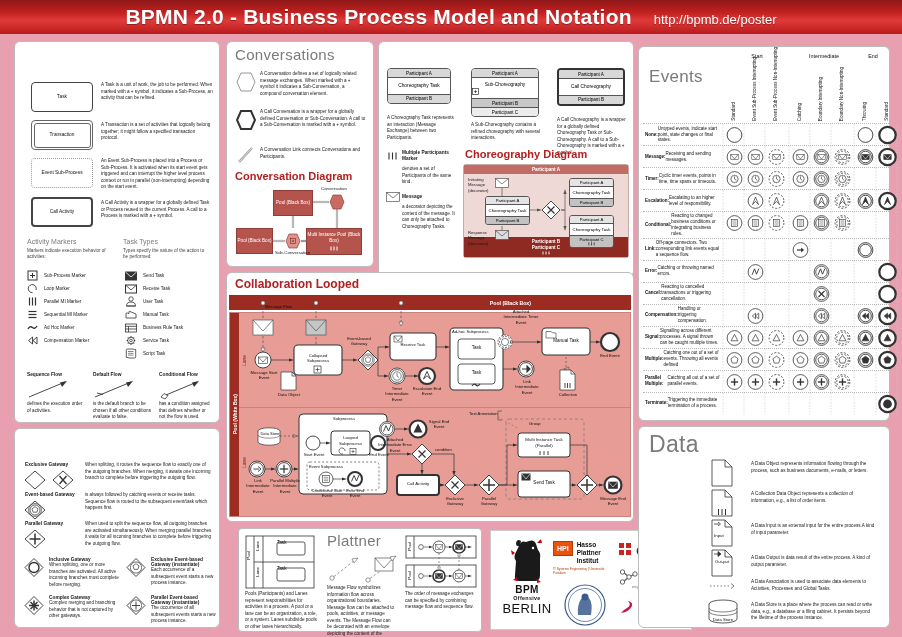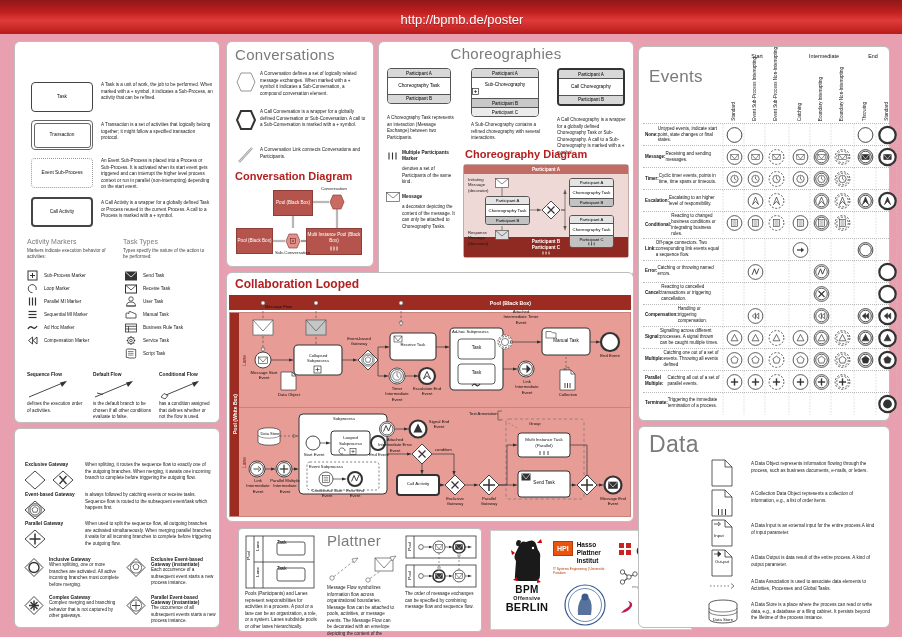--- a/index.html
+++ b/index.html
@@ -77,20 +77,21 @@
   
   .logo-box { background:#fff; border:1px solid #ccc; }
   .footer-year { position:absolute; font-size:4.5px; color:#fff; }
 
   svg { display:block; overflow:visible; }
 </style>
 </head>
 <body>
 
 <div class="header">
+  <div class="header-title">BPMN 2.0 - Business Process Model and Notation</div>
   <div class="header-url">http://bpmb.de/poster</div>
 </div>
 
 <svg style="position:absolute;left:0;top:34px;width:902px;height:603px;pointer-events:none">
   <polygon points="370,0 395,0 378,22" fill="#fff" opacity="0"></polygon>
 </svg>
 
 <div class="panel" style="left:14px; top:41px; width:206px; height:382px; border-radius:6px;">
 
   <div class="task-box" style="position:absolute; left:16px; top:40px; width:62px; height:30px;">
@@ -382,21 +383,20 @@
       <rect x="57.5" y="50.5" width="5" height="5" fill="none" stroke="#6b2c26" stroke-width="0.6"></rect>
       <line x1="58.8" y1="53" x2="61.2" y2="53" stroke="#6b2c26" stroke-width="0.6"></line>
       <line x1="60" y1="51.8" x2="60" y2="54.2" stroke="#6b2c26" stroke-width="0.6"></line>
     </svg>
     <div class="lbl" style="position:absolute;left:88px;top:-2px;font-size:4.4px;">Conversation</div>
     <div class="lbl" style="position:absolute;left:42px;top:62px;font-size:4.4px;">Sub-Conversation</div>
   </div>
 </div>
 
 <div class="panel" style="left:378px; top:41px; width:256px; height:236px; border-radius:6px;">
-  <div class="panel-title" style="position:absolute; left:0; right:0; top:3px; font-size:15px; text-align:center;">Choreographies</div>
 
   <div style="position:absolute;left:8px;top:26px;width:64px;">
     <div style="border:1px solid #555;border-radius:4px;overflow:hidden;">
       <div style="background:#d8d8d8;border-bottom:1px solid #555;font-size:4.6px;text-align:center;padding:1.5px 0;">Participant A</div>
       <div style="background:#fff;font-size:4.8px;text-align:center;padding:5px 0;line-height:1.25;">Choreography Task</div>
       <div style="background:#d8d8d8;border-top:1px solid #555;font-size:4.6px;text-align:center;padding:1.5px 0;">Participant B</div>
     </div>
   </div>
   <div class="txt" style="position:absolute;left:8px;top:73px;width:70px;">A Choreography Task represents an interaction (Message Exchange) between two Participants.</div>
 
@@ -874,21 +874,21 @@
       <path d="M22,4 Q27,2 29,7 L31,13 Q34,16 33,22 L33,38 Q33,44 28,44 L12,44 Q7,44 8,38 L9,24 Q6,20 9,15 L12,9 Q14,3 19,5 Z" fill="#1a1a1a"></path>
       <path d="M14,4 Q10,1 9,6 Q9,10 13,9 Z" fill="#1a1a1a"></path>
       <circle cx="26" cy="11" r="1.2" fill="#fff"></circle>
       <path d="M30,6 L34,2 L35,6 Z" fill="#c00"></path>
       <path d="M8,16 L4,13 L5,18 Z" fill="#c00"></path>
       <path d="M10,40 L6,43 L10,44 Z" fill="#c00"></path>
       <path d="M30,42 L34,45 L30,46 Z" fill="#c00"></path>
     </svg>
     <div style="font-size:10px;font-weight:bold;color:#111;letter-spacing:.4px;margin-top:-1px;">BPM</div>
     <div style="font-size:5.4px;font-weight:bold;color:#111;letter-spacing:.3px;">Offensive</div>
-    <div style="font-size:11px;font-weight:bold;color:#111;letter-spacing:.3px;">BERLIN</div>
+    <div style="font-size:13px;font-weight:normal;color:#111;letter-spacing:.3px;">BERLIN</div>
   </div>
 
   <div style="position:absolute;left:62px;top:10px;width:62px;">
     <div style="display:flex;align-items:flex-start;">
       <div style="background:#e8530e;color:#fff;font-weight:bold;font-size:7px;padding:3px 3px;line-height:1;border:1px solid #b33c07;">HPI</div>
       <div style="margin-left:4px;font-size:6.5px;font-weight:bold;color:#111;line-height:1.25;">
         <div>Hasso</div>
         <div>Plattner</div>
         <div>Institut</div>
       </div>

